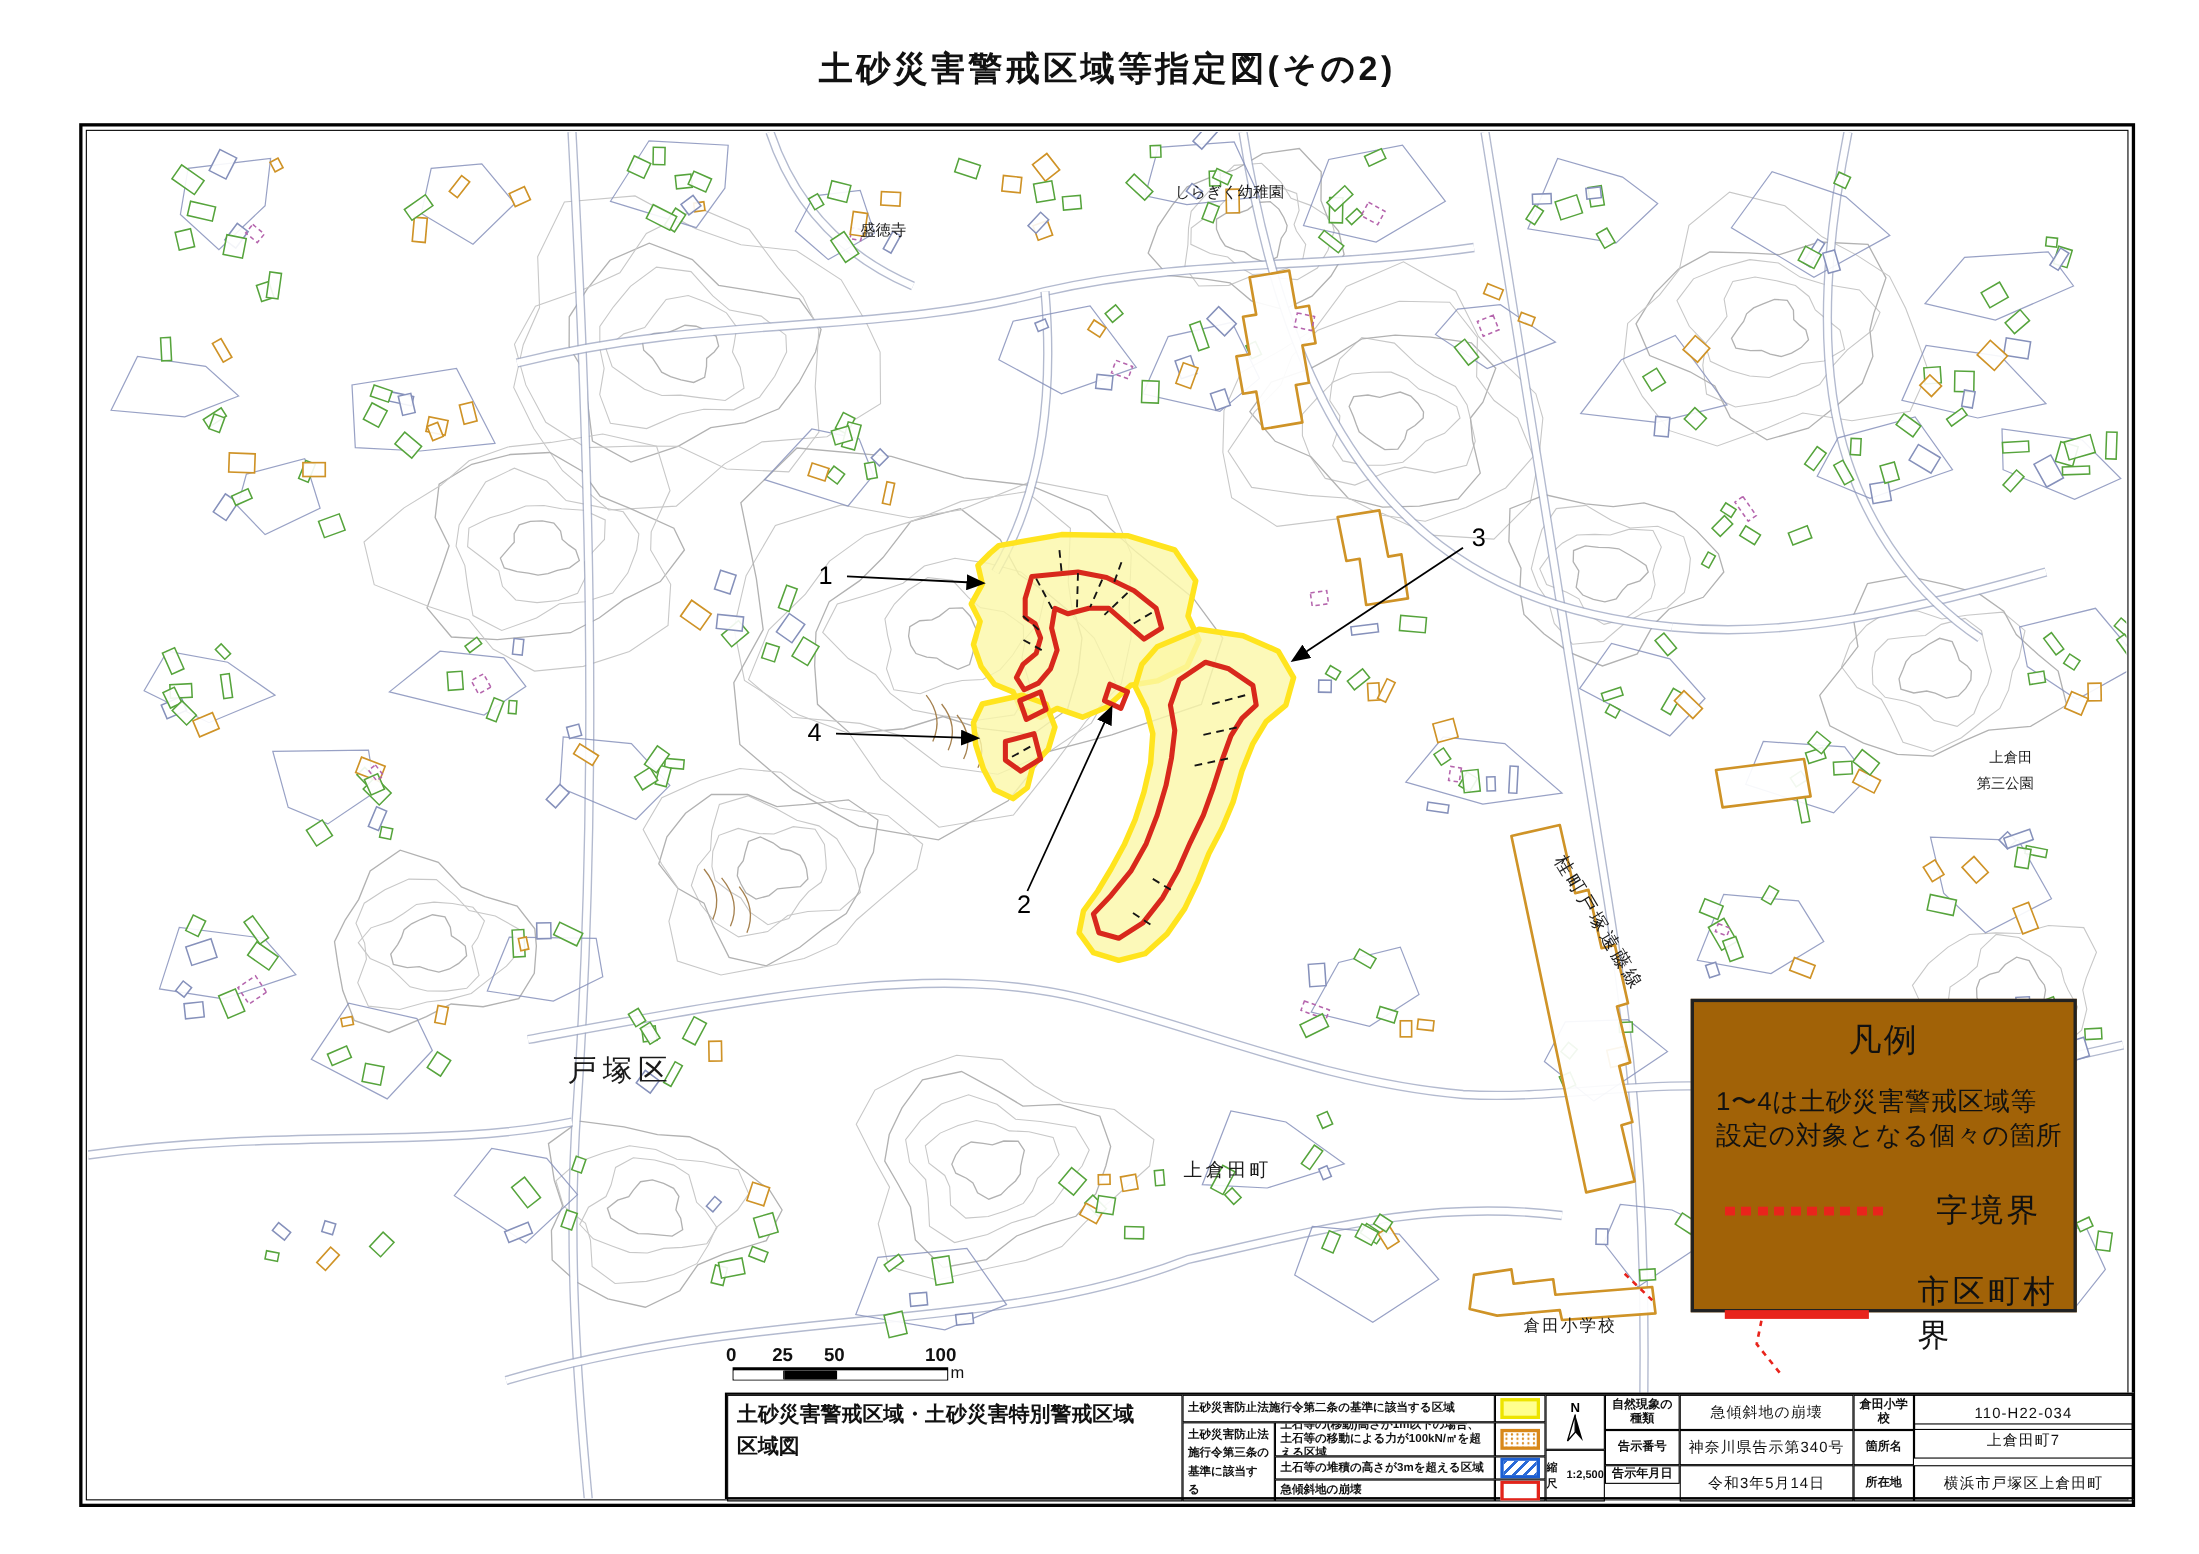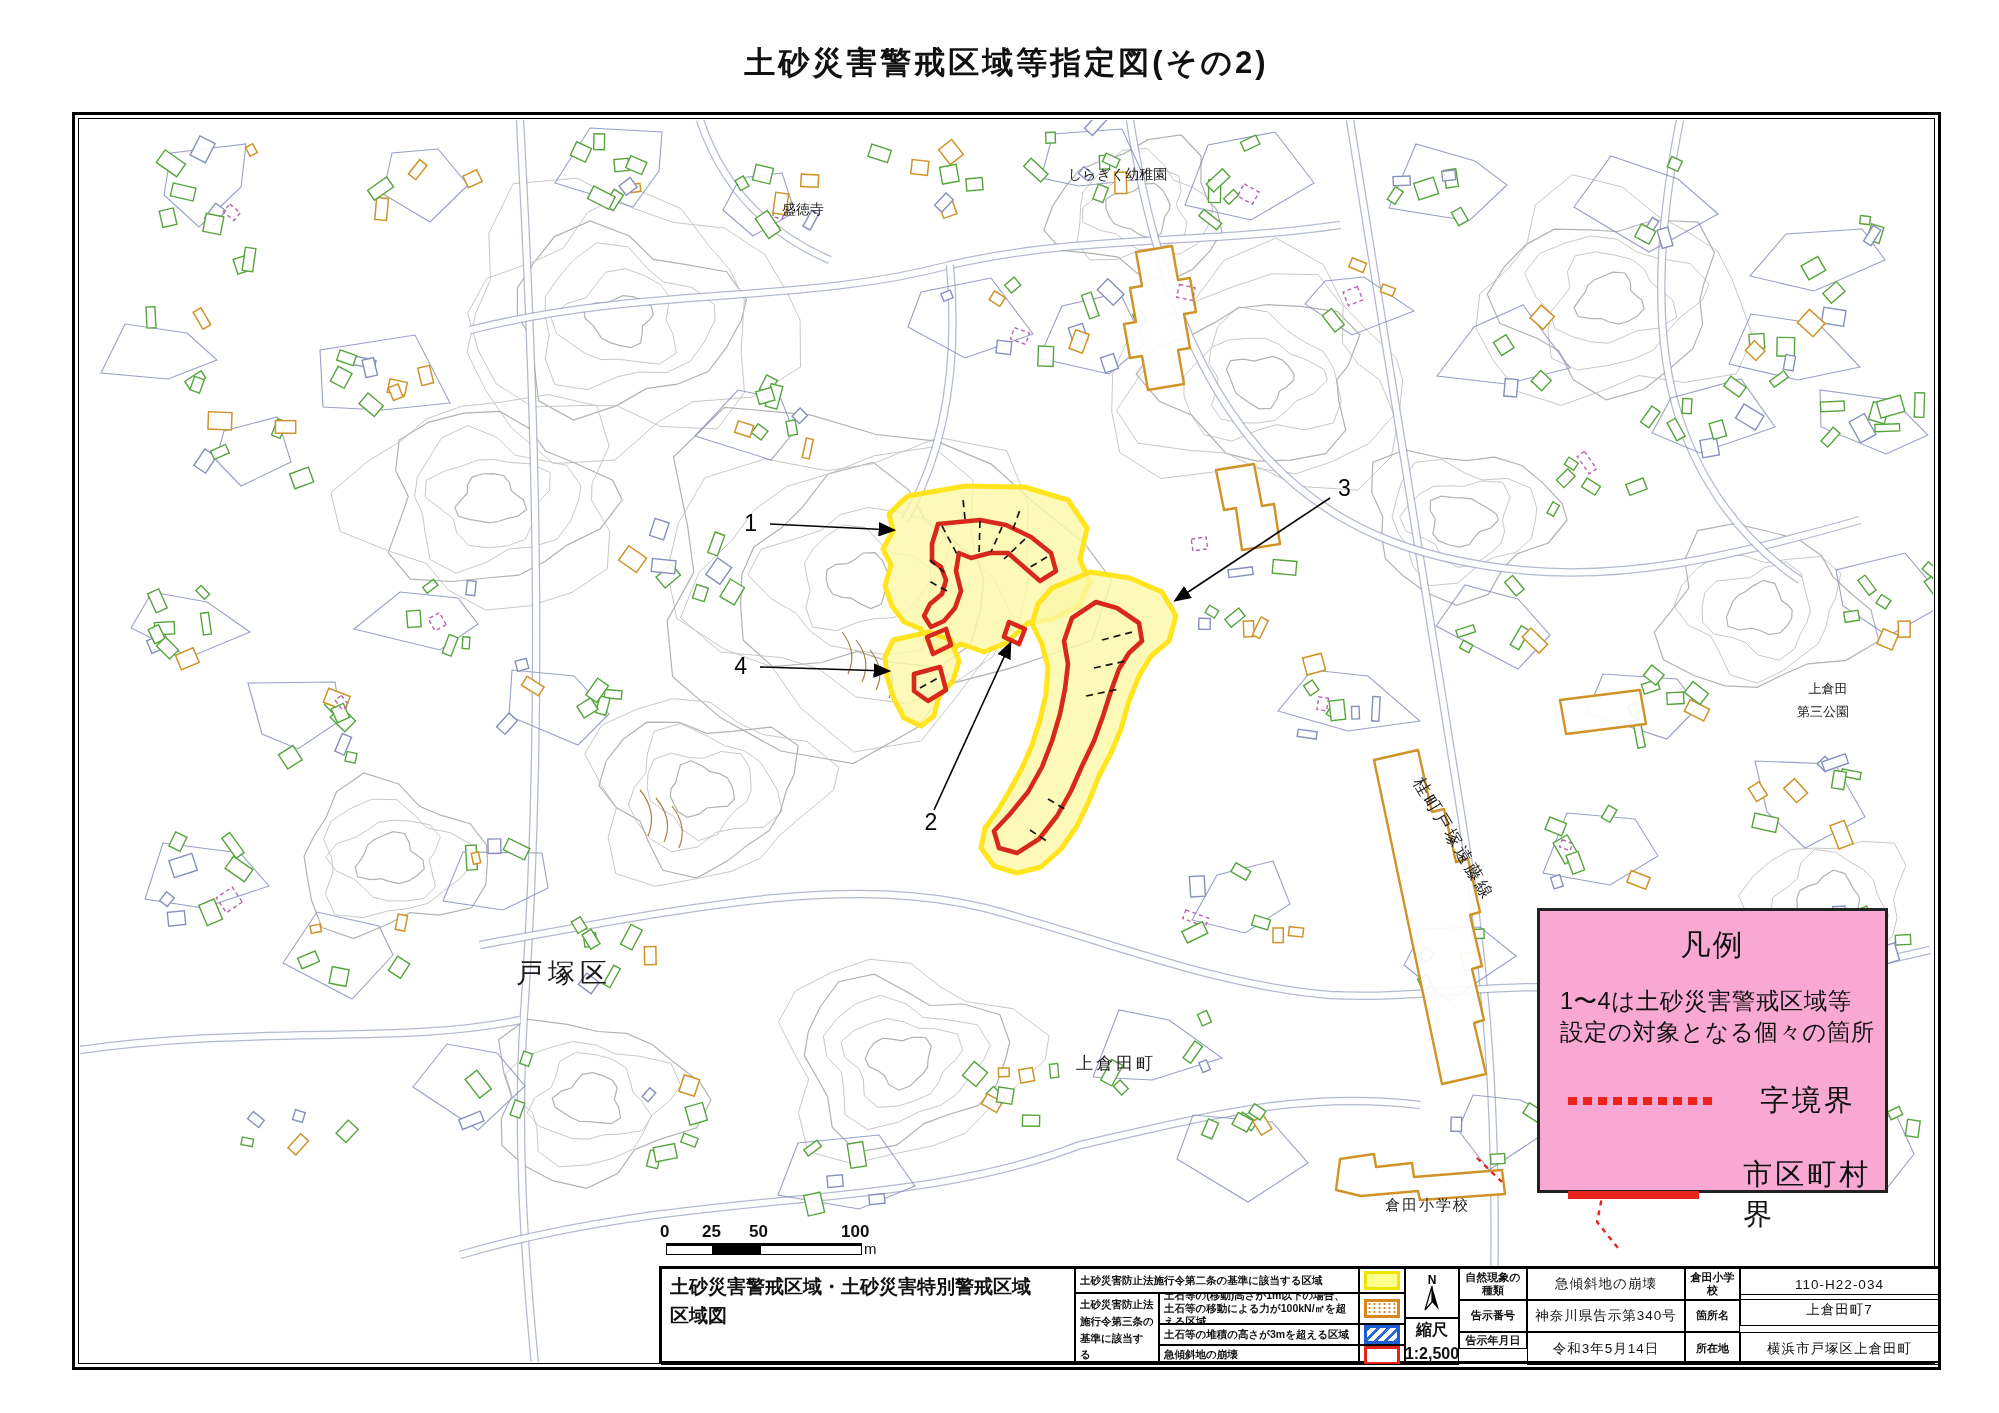--- a/index.html
+++ b/index.html
@@ -32,21 +32,21 @@
   .zone-yellow{fill:var(--hazard-yellow);fill-opacity:.8;stroke:var(--hazard-yellow-border);stroke-width:5;stroke-linejoin:round;}
   .zone-red{fill:none;stroke:var(--special-red);stroke-width:4.6;stroke-linejoin:round;}
   .zone-dash{stroke:#151515;stroke-width:1.7;stroke-dasharray:7,5;}
   .redmark{fill:none;stroke:var(--legend-red);stroke-width:2.4;stroke-dasharray:5,5;}
   .callout-line{stroke:#000;stroke-width:1.6;fill:none;}
   .callout-num{font-size:23px;fill:#000;}
   .maplabel{fill:#1a1a1a;}
 
   
   .legend-box{position:absolute;left:1537px;top:908px;width:351px;height:285px;
-    background:#f9a8d4;border:3px solid #222;box-sizing:border-box;}
+    background:#a16207;border:3px solid #222;box-sizing:border-box;}
   .legend-title{text-align:center;font-size:30px;margin-top:14px;letter-spacing:2px;}
   .legend-note{font-size:23.5px;line-height:1.3;margin:20px 0 0 20px;letter-spacing:.5px;}
   .legend-item{display:flex;align-items:center;margin:34px 0 0 28px;}
   .legend-item .lbl{font-size:29px;margin-left:44px;letter-spacing:3px;}
   .line-dotted{width:148px;height:8px;
     background:repeating-linear-gradient(90deg,var(--legend-red) 0 9px,transparent 9px 15px);}
   .line-solid{width:148px;height:8px;background:var(--legend-red);}
 
   
   .scalebar{position:absolute;left:648px;top:1222px;width:240px;height:40px;background:#fff;}
@@ -69,21 +69,21 @@
   .grouptext{font-size:10.5px;font-weight:bold;line-height:1.6;padding:2px 4px;text-align:left;}
   .labelcell{font-size:11px;font-weight:bold;text-align:center;line-height:1.2;}
   .valuecell{font-size:13.5px;text-align:right;letter-spacing:1px;}
   .swatch{width:30px;height:13px;margin:auto;box-sizing:content-box;}
   .sw-yellow{background:#ffff8e;border:3px solid #ede400;}
   .sw-orange{border:3px solid #d8881a;background-color:#fff;
     background-image:radial-gradient(#d8881a 1px,transparent 1.3px);background-size:5px 4px;}
   .sw-blue{border:3px solid #1b5ed2;
     background:repeating-linear-gradient(135deg,#2a6ad8 0 2.5px,#fff 2.5px 7px);}
   .sw-red{border:3px solid #e2241b;background:#fff;}
-  .scaletext{flex-direction:column;font-size:16px;font-weight:bold;line-height:1.5;}
+  .scaletext{flex-direction:row;font-size:10px;font-weight:bold;line-height:1.5;}
 </style>
 </head>
 <body>
 
 <div class="page-title">土砂災害警戒区域等指定図(その2)</div>
 
 <div class="frame-outer"></div>
 <div class="frame-inner"></div>
 
 <svg id="map" viewBox="80 120 1853 1242" xmlns="http://www.w3.org/2000/svg">

